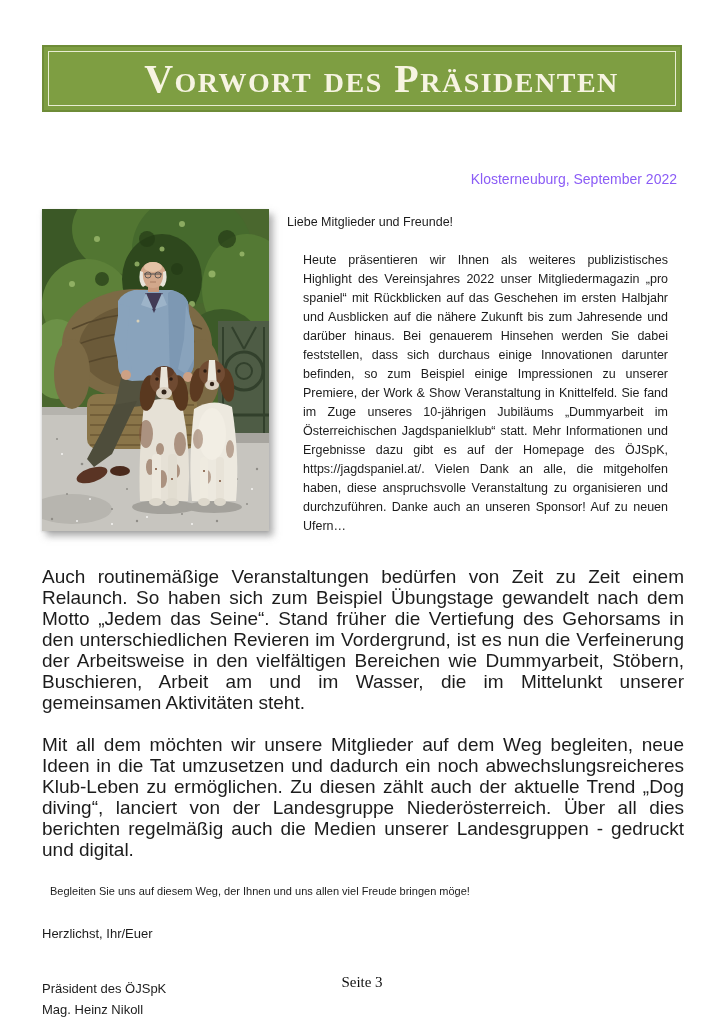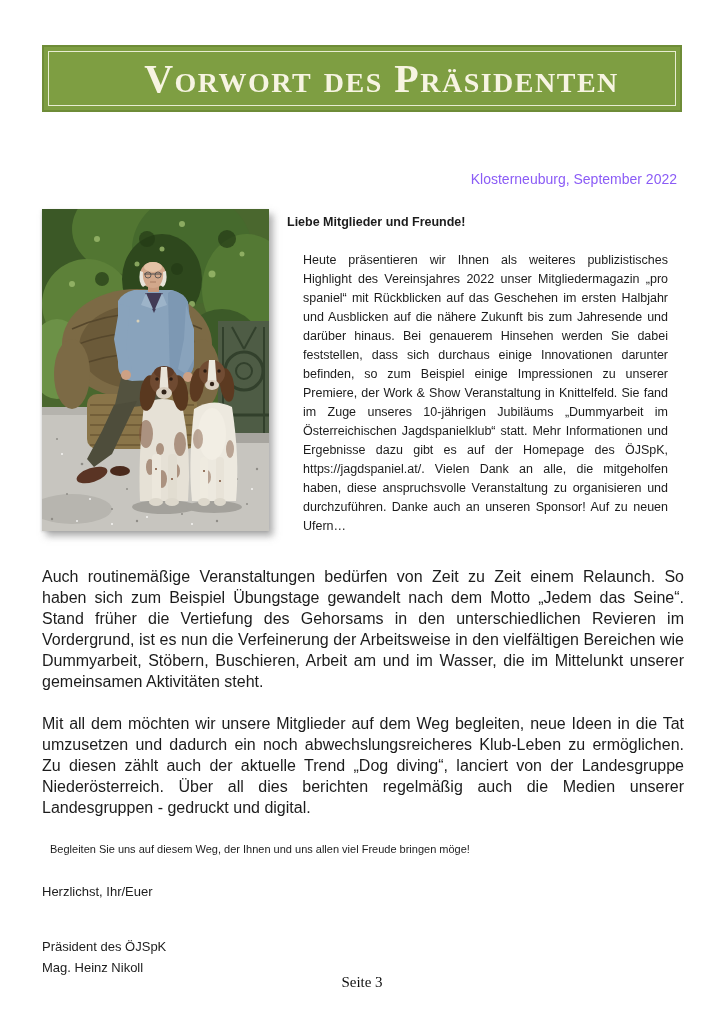--- a/index.html
+++ b/index.html
@@ -33,24 +33,24 @@
   .content { position:absolute; left:42px; top:209px; width:642px; }
   .row { display:flex; gap:18px; margin-bottom:14px; }
   .photo {
     margin:0; flex:0 0 227px; width:227px; height:322px;
     box-shadow:4px 5px 7px rgba(105,105,105,0.55), -1px 1px 2px rgba(150,150,150,0.25);
     background:#b9b7b1;
   }
   .photo svg { display:block; }
   .side-col { flex:1 1 auto; padding-top:4px; font-size:12.5px; line-height:19px; }
   .side-col .salut { margin:0; }
-  .side-col .salut-last { margin:0 0 19px 0;font-weight:bold; }
+  .side-col .salut-last { margin:0 0 19px 0; }
   .side-col .para { margin:16px; text-align:justify; }
   .fw-para {
-    font-size:16px; line-height:21px; text-align:justify;
+    font-size:19px; line-height:21px; text-align:justify;
     margin:0 0 21px 0;
   }
   .fw-line { font-size:11px; line-height:21px; margin:0 0 21px 8px; }
   .closing { font-size:13px; line-height:21px; margin:0 0 34px 0; }
   .sig { font-size:13px; line-height:21px; margin:0; }
   
   .footer {
     position:absolute; bottom:32px; left:0; width:100%;
     text-align:center; font-family:"Liberation Serif", serif;
     font-size:15px; color:#111;

